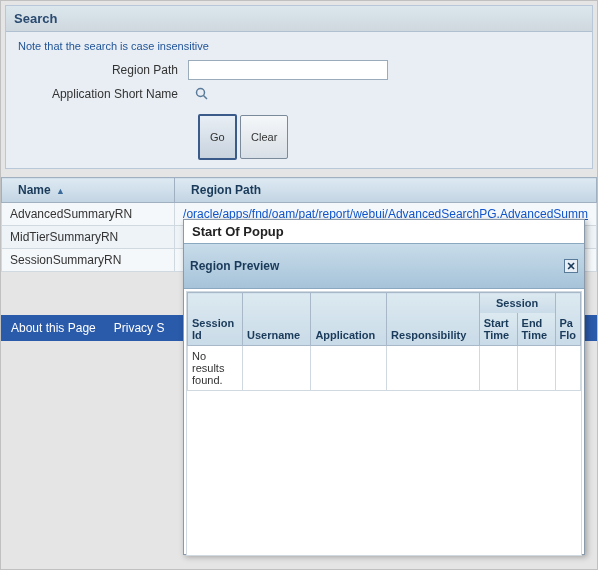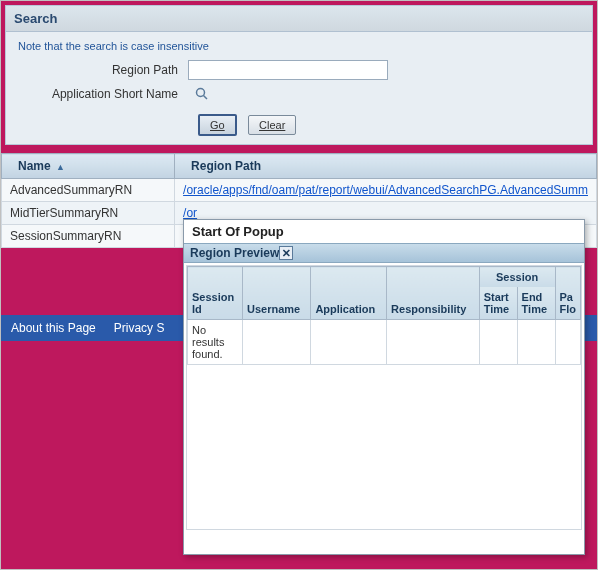--- a/index.html
+++ b/index.html
@@ -1,40 +1,40 @@
 <!DOCTYPE html>
 <html><head>
 <meta charset="utf-8">
 <style>
   * { box-sizing: border-box; margin: 0; padding: 0; }
   body { font-family: Arial, Helvetica, sans-serif; font-size: 12px; background: #fff; color: #333; }
-  .container { width: 598px; height: 570px; position: relative; background: #be185d; border: 1px solid #c0c0c0; }
+  .container { width: 598px; height: 570px; position: relative; background: #e5e5e5; border: 1px solid #c0c0c0; }
   .search-panel { background: #e8eef3; border: 1px solid #b8c8d8; margin: 4px; }
   .search-header { background: linear-gradient(#dce6ed, #cfd8df); padding: 5px 8px; font-weight: bold; color: #2a4a70; font-size: 13px; border-bottom: 1px solid #b0c0d0; }
   .search-body { padding: 8px 12px; }
   .note { color: #225599; margin-bottom: 8px; font-size: 11px; }
   .form-row { display: flex; align-items: center; margin-bottom: 6px; }
   .form-label { width: 170px; text-align: right; padding-right: 10px; color: #333; }
   .form-input { width: 200px; height: 20px; border: 1px solid #9aabbc; padding: 2px 4px; background: #fff; }
   .form-select { width: 200px; height: 20px; border: 1px solid #9aabbc; background: #fff; padding: 1px 2px; }
   .search-icon-glass { width: 16px; height: 16px; margin-left: 6px; display: inline-flex; align-items: center; justify-content: center; cursor: pointer; }
   .button-row { margin-left: 180px; margin-top: 4px; }
-  .btn { display: inline-block; padding: 3px 10px; border: 1px solid #7a8a9a; background: linear-gradient(#f5f7f9, #d8dfe6); color: #333; font-size: 11px; cursor: pointer; margin-right: 8px; border-radius: 2px; text-decoration: underline; }
+  .btn { display: inline-block; padding: 15px 10px; border: 1px solid #7a8a9a; background: linear-gradient(#f5f7f9, #d8dfe6); color: #333; font-size: 11px; cursor: pointer; margin-right: 0; border-radius: 2px; }
   .btn.active { border: 2px solid #3a5a8a; background: linear-gradient(#e8eef5, #c8d3de); }
   .results-table { width: 100%; margin-top: 8px; border-collapse: collapse; background: #fff; }
   .results-table th { background: linear-gradient(#ddeaf3, #c2d3e2); border: 1px solid #a0b0c0; padding: 5px 16px; text-align: left; font-weight: bold; color: #1a3a5a; font-size: 12px; }
   .results-table td { border: 1px solid #d0d8e0; padding: 4px 8px; background: #f5f8fa; }
   .results-table tr:nth-child(even) td { background: #eef3f7; }
   .results-table a { color: #1155cc; text-decoration: underline; }
   .sort-arrow { color: #3a6a9a; font-size: 9px; margin-left: 2px; }
   .footer-bar { background: #2a5aaa; color: #fff; padding: 6px 10px; position: absolute; bottom: 228px; left: 0; right: 0; display: flex; gap: 18px; }
   .footer-bar a { color: #fff; text-decoration: none; cursor: pointer; }
   .popup-overlay { position: absolute; left: 182px; top: 218px; width: 402px; height: 336px; background: #fff; border: 1px solid #8a9aaa; box-shadow: 2px 2px 6px rgba(0,0,0,0.3); z-index: 10; }
   .popup-label { font-weight: bold; font-size: 13px; padding: 4px 8px; color: #222; }
-  .popup-titlebar { background: linear-gradient(#c8dcea, #a6c3d9); border-top: 1px solid #8aa8bf; border-bottom: 1px solid #8aa8bf; padding: 2px 6px; font-weight: bold; color: #1a3a5a; display: flex; align-items: center; }
+  .popup-titlebar { background: linear-gradient(#c8dcea, #a6c3d9); border-top: 1px solid #8aa8bf; border-bottom: 1px solid #8aa8bf; padding: 15px 6px; font-weight: bold; color: #1a3a5a; display: flex; justify-content: space-between; align-items: center; }
   .popup-close { width: 14px; height: 14px; border: 1px solid #5a7a9a; background: #e8eef5; display: flex; align-items: center; justify-content: center; cursor: pointer; font-size: 11px; line-height: 1; }
   .popup-inner { height: 265px; overflow-y: scroll; overflow-x: hidden; background: #fff; margin: 2px; border: 1px solid #d0d8e0; }
   .preview-table { width: 100%; border-collapse: collapse; }
   .preview-table th { background: linear-gradient(#dce9f0, #c9dbe8); border: 1px solid #a8b8c8; padding: 4px 4px; text-align: left; font-weight: bold; color: #1a3a5a; font-size: 11px; vertical-align: bottom; }
   .preview-table .th-top { border-bottom: none; }
   .preview-table .th-bot { border-top: none; }
   .preview-table td { border: 1px solid #d0d8e0; padding: 4px; font-size: 11px; vertical-align: top; }
   .popup-end { font-weight: bold; font-size: 13px; padding: 4px 8px; border-top: 1px solid #c0c8d0; color: #222; margin-top: 44px; }
 </style>
 </head>

